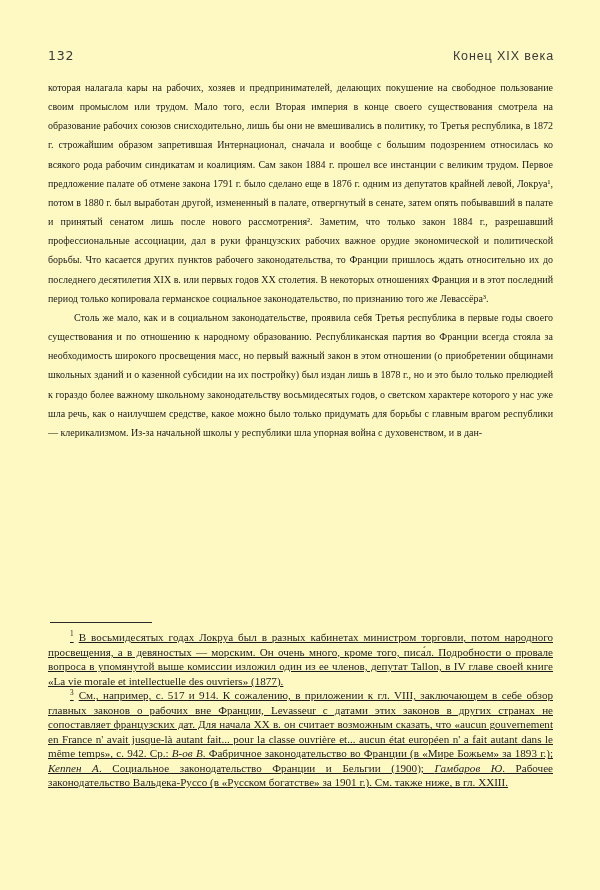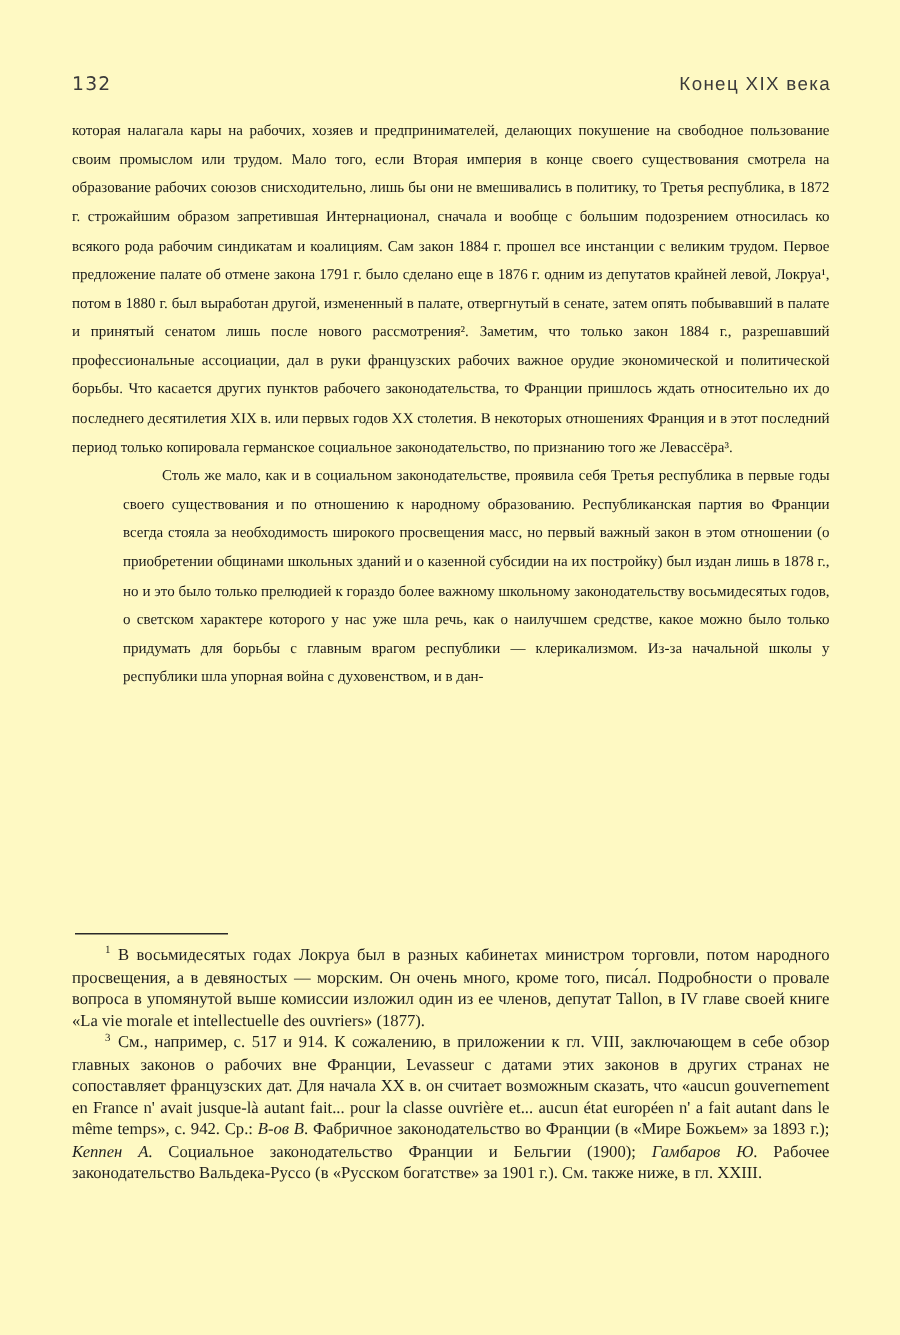--- a/index.html
+++ b/index.html
@@ -54,28 +54,28 @@
     font-size: 10px;
     line-height: 19.15px;
     text-align: justify;
     text-align-last: left;
     text-justify: inter-word;
     hyphens: manual;
     color: #1a1a1a;
   }
   .body-block p.indent {
     text-indent: 26px;
-    margin-left: 34px;
   }
   
   .footnotes {
     position: absolute;
     left: 48px;
     top: 622px;
     width: 505px;
+    text-decoration: underline;
   }
   .fn-rule {
     width: 102px;
     height: 0;
     border-top: 1px solid #2a2a2a;
     margin: 0 0 7px 2px;
   }
   .footnotes p {
     margin: 0;
     font-size: 11.1px;

